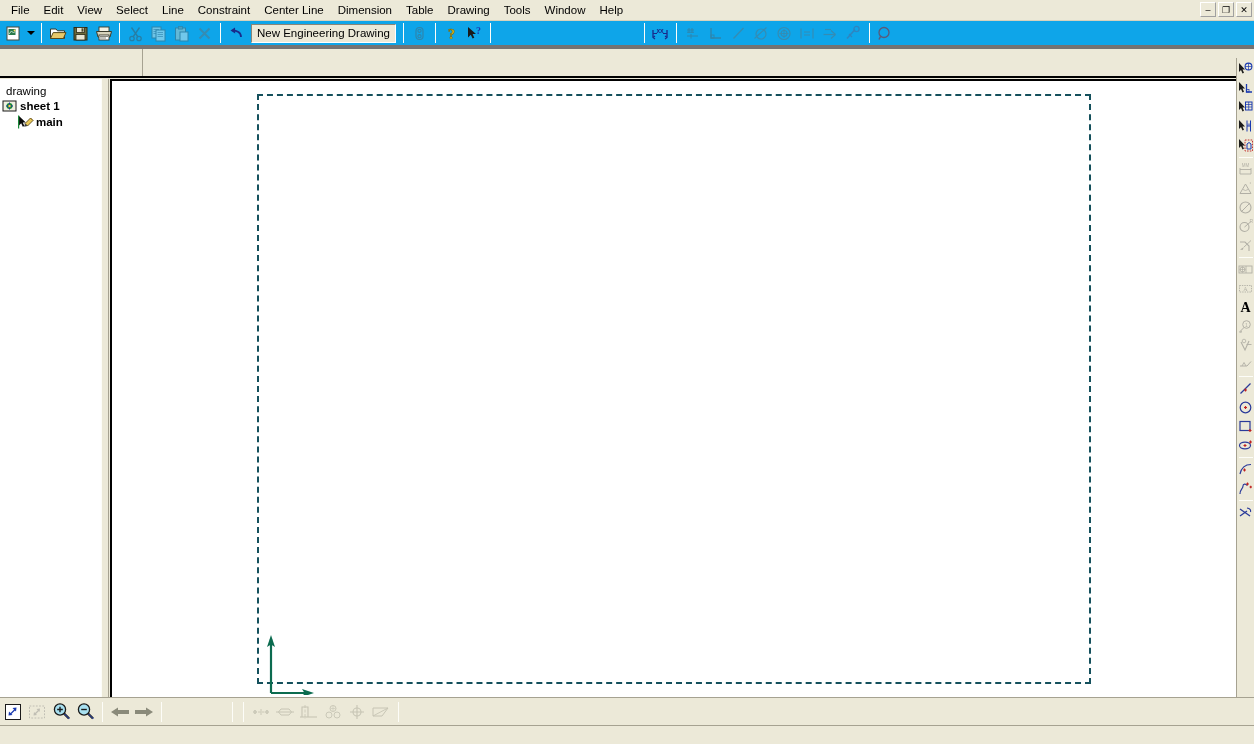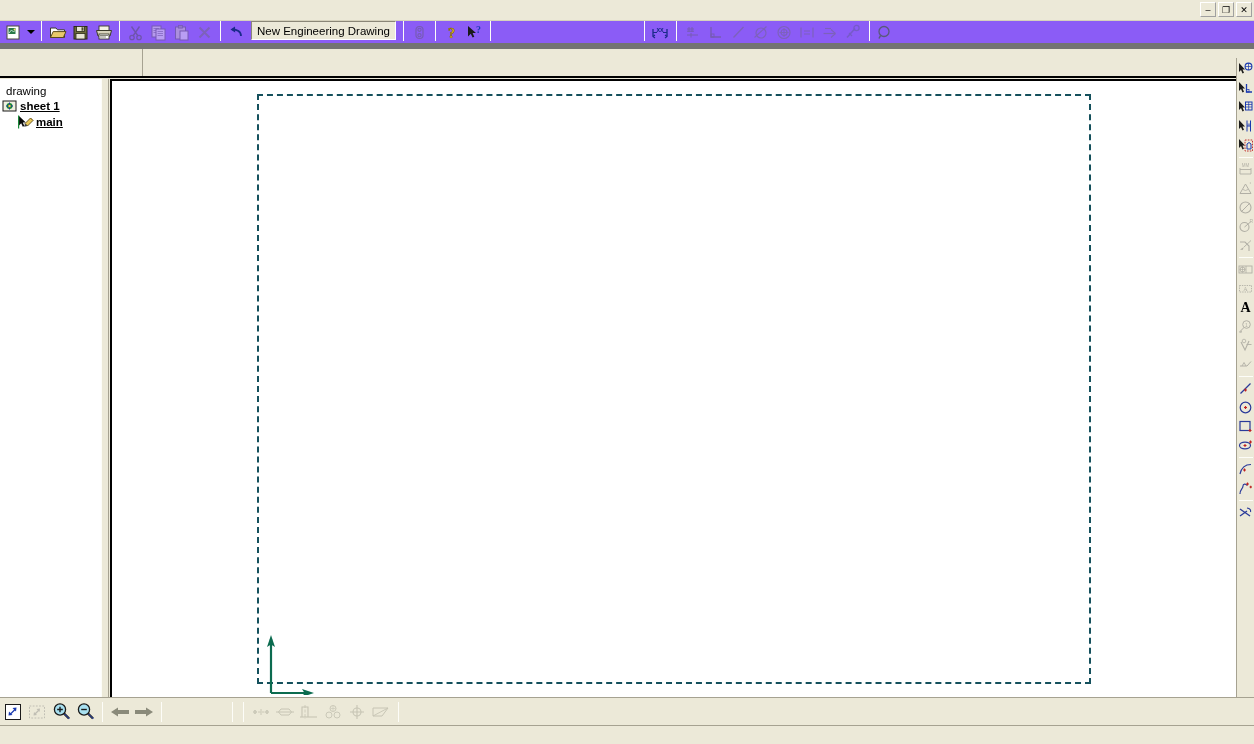--- a/index.html
+++ b/index.html
@@ -70,23 +70,24 @@
     font-size: 9px;
     color: #000;
     cursor: pointer;
   }
 
   
   .toolbar-main {
     position: absolute;
     top: 21px; left: 0;
     width: 1254px; height: 28px;
-    background: #8b5cf6;
-    border-bottom: 6px solid #737373;
-    display: flex;
+    background: #0ea5e9;
+    border-bottom: 4px solid #737373;
+    display: flex;
+    align-items: center;
     padding-left: 2px;
   }
   .tb-btn {
     width: 23px; height: 22px;
     display: flex;
     align-items: center;
     justify-content: center;
     cursor: pointer;
     border: 1px solid transparent;
   }
@@ -149,21 +150,20 @@
     font-size: 11.5px;
     line-height: 14px;
   }
   .tree-node {
     display: flex;
     align-items: center;
     gap: 3px;
     line-height: 16px;
     padding-left: 2px;
     cursor: pointer;
-    text-decoration: underline;
   }
   .tree-node.indent { padding-left: 18px; text-align: center; }
   .tree-label {
     font-weight: bold;
     font-size: 11.5px;
     color: #000;
   }
   .tree-icon { width: 15px; height: 14px; display:block; }
 
   
@@ -279,20 +279,35 @@
   svg { display: block; }
 </style>
 </head>
 <body>
 
 <div id="app">
 
   <div class="titlebar"></div>
 
   <div class="menubar">
+    <div class="menubar-left">
+      <div class="menu-item">File</div>
+      <div class="menu-item">Edit</div>
+      <div class="menu-item">View</div>
+      <div class="menu-item">Select</div>
+      <div class="menu-item">Line</div>
+      <div class="menu-item">Constraint</div>
+      <div class="menu-item">Center Line</div>
+      <div class="menu-item">Dimension</div>
+      <div class="menu-item">Table</div>
+      <div class="menu-item">Drawing</div>
+      <div class="menu-item">Tools</div>
+      <div class="menu-item">Window</div>
+      <div class="menu-item">Help</div>
+    </div>
 
     <div class="win-btns">
       <div class="win-btn">–</div>
       <div class="win-btn">❐</div>
       <div class="win-btn">✕</div>
     </div>
   </div>
 
   <div class="toolbar-main">
 

